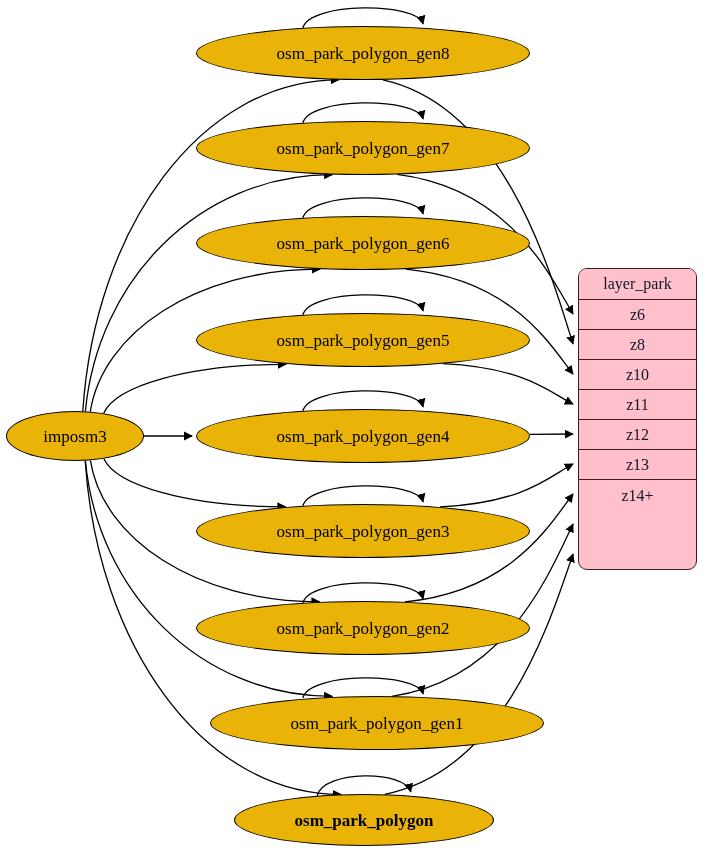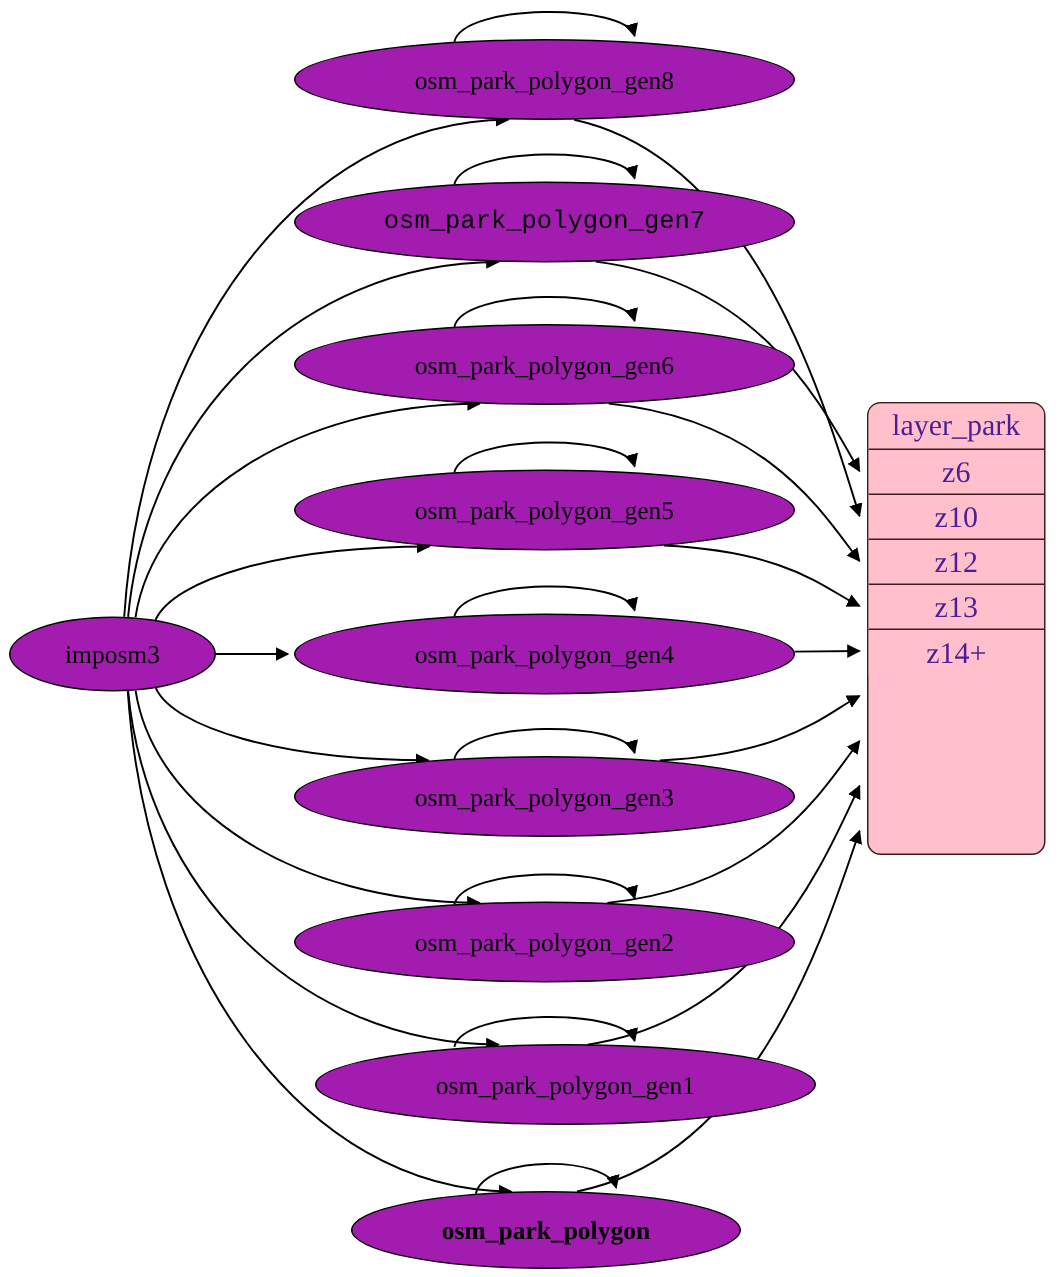--- a/index.html
+++ b/index.html
@@ -25,21 +25,21 @@
     top: 0;
     width: 707px;
     height: 851px;
     pointer-events: none;
   }
   .node-ellipse {
     position: absolute;
     box-sizing: border-box;
     border: 1px solid #000000;
     border-radius: 50%;
-    background: #a21caf;
+    background: #eab308;
     display: flex;
     align-items: center;
     justify-content: center;
   }
   .node-label {
     font-size: 17px;
     color: #000000;
     white-space: nowrap;
     line-height: 1;
   }
@@ -50,22 +50,22 @@
     border-radius: 9px;
     background: #ffc0cb;
     overflow: hidden;
   }
   .record-row {
     box-sizing: border-box;
     height: 30px;
     display: flex;
     align-items: center;
     justify-content: center;
-    font-size: 20px;
-    color: #4c1d95;
+    font-size: 16px;
+    color: #0f172a;
     border-bottom: 1px solid #3b1c21;
     background: #ffc0cb;
     line-height: 1;
   }
   .record-row.header {
     height: 31px;
   }
   .record-row.last {
     border-bottom: none;
     height: 31px;
@@ -113,21 +113,21 @@
       </g>
   </svg>
 
   <div id="nodes-layer">
       <div class="node-ellipse" style="left: 6px; top: 411px; width: 138px; height: 50px;">
         <span class="node-label">imposm3</span>
       </div>
       <div class="node-ellipse" style="left: 196px; top: 26px; width: 334px; height: 54px;">
         <span class="node-label">osm_park_polygon_gen8</span>
       </div>
-      <div class="node-ellipse" style="left: 196px; top: 121px; width: 334px; height: 54px; font-family: Liberation Mono, monospace;">
+      <div class="node-ellipse" style="left: 196px; top: 121px; width: 334px; height: 54px;">
         <span class="node-label">osm_park_polygon_gen7</span>
       </div>
       <div class="node-ellipse" style="left: 196px; top: 216px; width: 334px; height: 54px;">
         <span class="node-label">osm_park_polygon_gen6</span>
       </div>
       <div class="node-ellipse" style="left: 196px; top: 313px; width: 334px; height: 54px; text-align: right;">
         <span class="node-label">osm_park_polygon_gen5</span>
       </div>
       <div class="node-ellipse" style="left: 196px; top: 409px; width: 334px; height: 54px;">
         <span class="node-label">osm_park_polygon_gen4</span>
@@ -142,19 +142,21 @@
         <span class="node-label">osm_park_polygon_gen1</span>
       </div>
       <div class="node-ellipse" style="left: 234px; top: 794px; width: 260px; height: 52px; font-weight: bold;">
         <span class="node-label">osm_park_polygon</span>
       </div>
     </div>
 
   <div id="record-table" style="left: 578px; top: 268px; width: 119px; height: 302px;">
     <div class="record-row header">layer_park</div>
   <div class="record-row">z6</div>
+      <div class="record-row">z8</div>
       <div class="record-row">z10</div>
+      <div class="record-row">z11</div>
       <div class="record-row">z12</div>
       <div class="record-row">z13</div>
       <div class="record-row last">z14+</div>
     </div>
 
 </div>
 
 </body></html>

